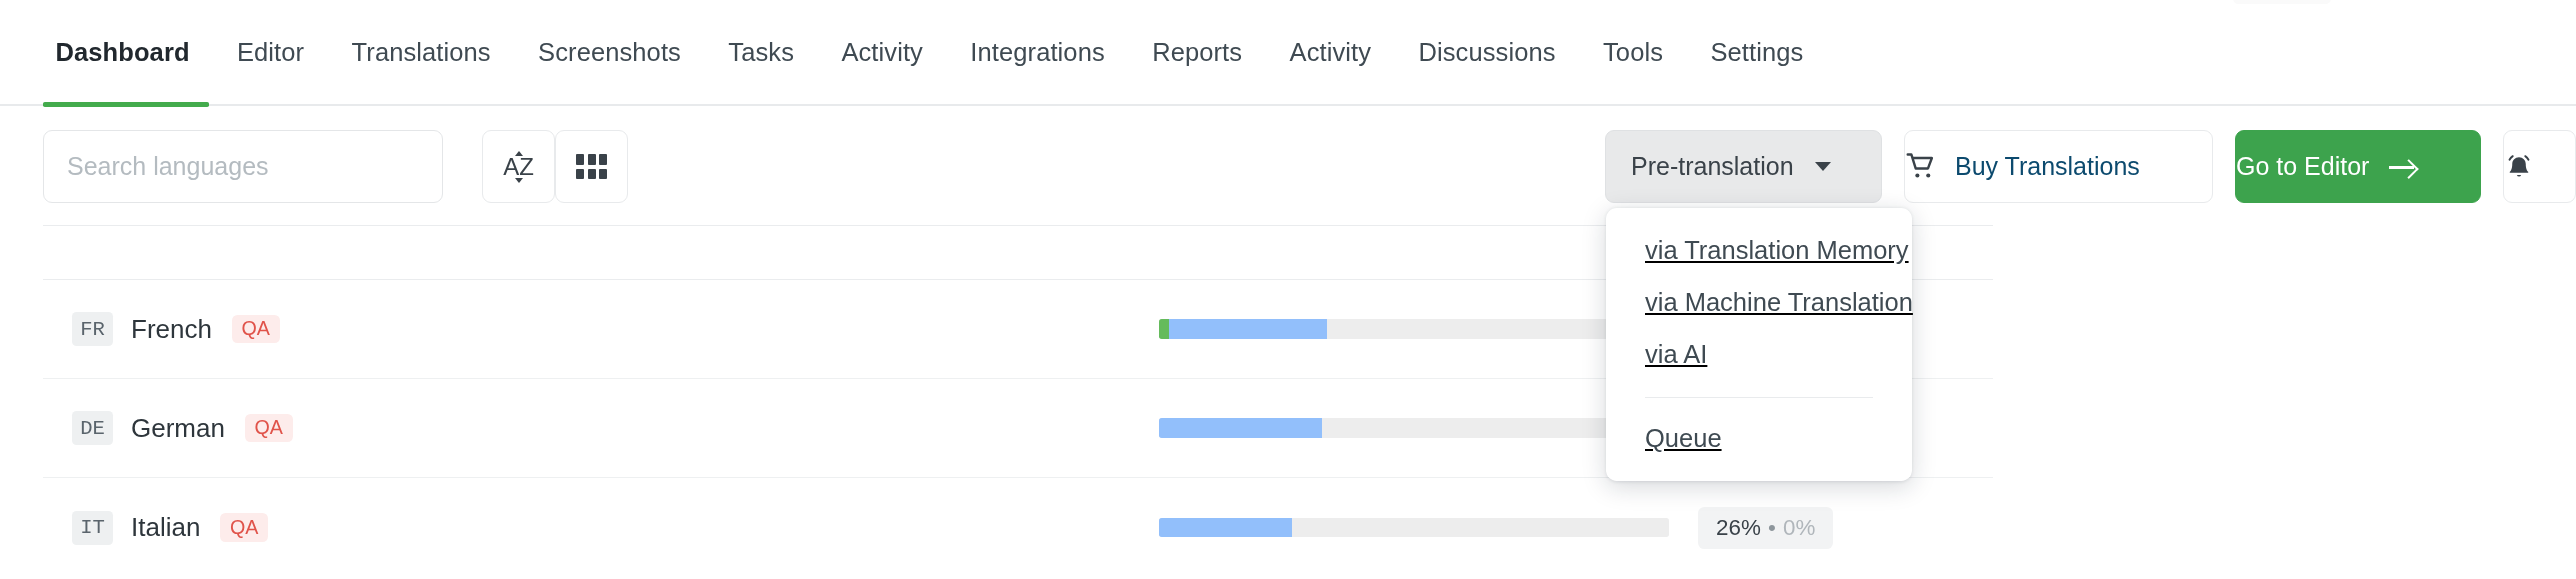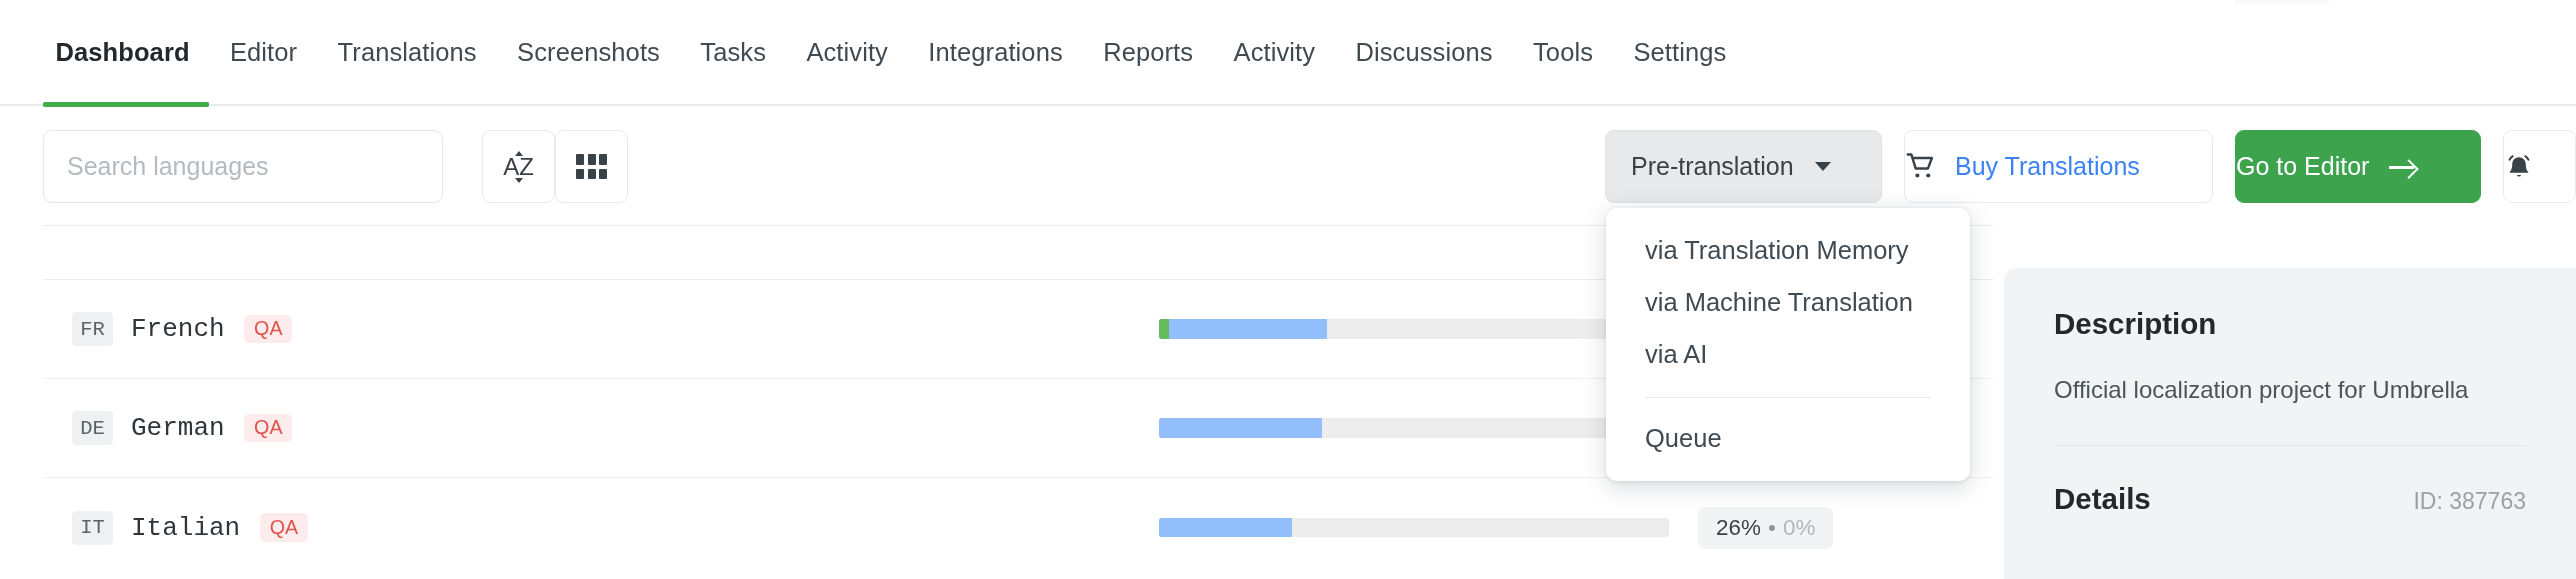--- a/index.html
+++ b/index.html
@@ -29,21 +29,21 @@
     height: 106px;
     background: #ffffff;
     border-bottom: 2.7px solid #e8eaec;
   }
   .nav-inner {
     position: absolute;
     left: 43px;
     bottom: 0;
     display: flex;
     align-items: flex-end;
-    gap: 1px;
+    gap: 8px;
     height: 100%;
   }
   .nav-tab {
     position: relative;
     display: flex;
     align-items: center;
     height: 100%;
     padding: 0 19.7px;
     font-size: 25.5px;
     color: #3f4a52;
@@ -180,21 +180,21 @@
     width: 0; height: 0;
     border-left: 8px solid transparent;
     border-right: 8px solid transparent;
     border-top: 9.8px solid #3a4249;
   }
   .btn-buy {
     left: 1904px;
     width: 309px;
     background: #fff;
     border: 1.8px solid #e8eaec;
-    color: #3b82f6;
+    color: #0c4a6e;
     gap: 18px;
   }
   .btn-editor {
     left: 2235px;
     width: 246px;
     background: #3da34d;
     border: 1.8px solid #3da34d;
     color: #ffffff;
     gap: 19.7px;
   }
@@ -224,26 +224,27 @@
     border-top: 2.7px solid #fff;
     border-right: 2.7px solid #fff;
     transform: rotate(45deg);
   }
 
   
   .dropdown {
     position: absolute;
     left: 1606px;
     top: 208px;
-    width: 364px;
+    width: 306px;
     background: #ffffff;
     border-radius: 10.7px;
     box-shadow: 0 5.4px 25px rgba(20,30,45,0.17), 0 0.9px 3.6px rgba(20,30,45,0.10);
     padding: 16px 0 16px 0;
     z-index: 50;
+    text-decoration: underline;
   }
   .dd-item {
     padding: 11.6px 39px;
     font-size: 25.5px;
     color: #3f4a52;
     cursor: pointer;
     white-space: nowrap;
   }
   .dd-sep {
     height: 1.8px;
@@ -283,21 +284,20 @@
     font-family: "Liberation Mono", monospace;
     font-size: 20.6px;
     color: #5a646c;
     margin-left: 29px;
   }
   .lang-name {
     font-size: 26px;
     color: #2e363c;
     margin-left: 18px;
     white-space: nowrap;
-    font-family: Liberation Mono, monospace;
   }
   .qa-badge {
     margin-left: 19.7px;
     background: #fdeceb;
     color: #e0534a;
     font-size: 19.7px;
     border-radius: 5.4px;
     padding: 4.5px 9.8px;
     line-height: 1;
   }
@@ -504,24 +504,15 @@
       <span class="qa-badge">QA</span>
       <div class="bar-wrap">
         <div class="bar-blue" style="width:26%"></div>
       </div>
       <div class="pct-badge">
         <span>26%</span><span class="dot">•</span><span class="muted">0%</span>
       </div>
     </div>
   </div>
 
-  <div class="side-panel">
-    <div class="panel-title">Description</div>
-    <div class="panel-text">Official localization project for Umbrella</div>
-    <div class="panel-sep"></div>
-    <div class="panel-row">
-      <div class="panel-title">Details</div>
-      <div class="panel-id">ID: 387763</div>
-    </div>
-  </div>
 
 </div>
 
 
 </body></html>

